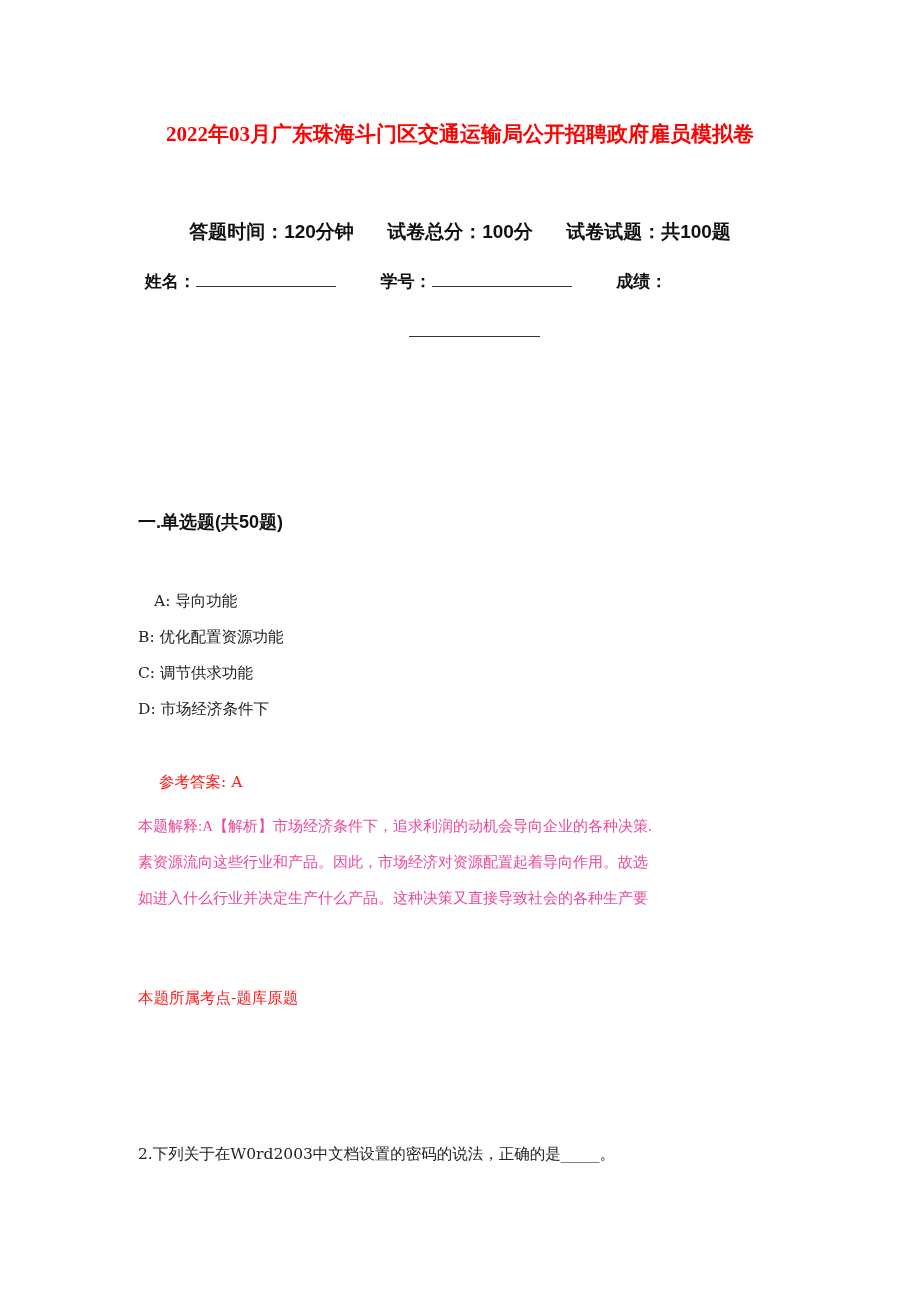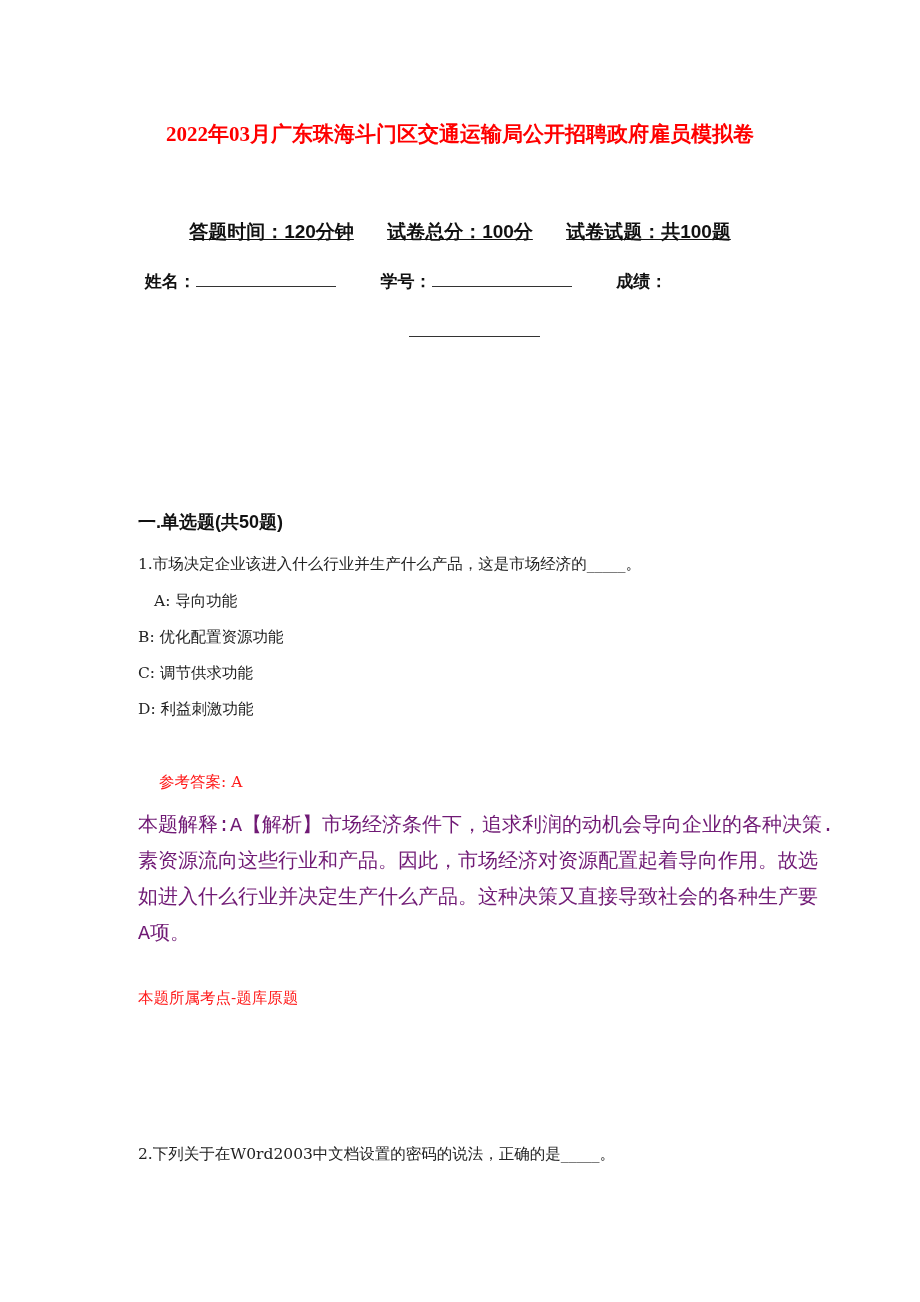--- a/index.html
+++ b/index.html
@@ -34,21 +34,21 @@
     .meta-row {
       position: absolute;
       left: 0; top: 219px;
       width: 920px;
       text-align: center;
       font-family: "Liberation Sans", "DejaVu Sans", sans-serif;
       font-weight: bold;
       font-size: 19px;
       color: #111111;
     }
-    .meta-row span.item { margin: 0 14px; text-decoration: underline; }
+    .meta-row span.item { margin: 0 14px; }
     .fields-row {
       position: absolute;
       left: 0; top: 270px;
       width: 812px;
       text-align: center;
       font-family: "Liberation Sans", "DejaVu Sans", sans-serif;
       font-weight: bold;
       font-size: 17px;
       color: #111111;
     }
@@ -82,24 +82,24 @@
       color: #222222;
       white-space: nowrap;
     }
     .red {
       color: #ff1a1a;
     }
     .explain {
       position: absolute;
       left: 138px; top: 808px;
       width: 640px;
-      font-family: Liberation Mono, monospace;
-      font-size: 20px;
+      font-family: Liberation Serif, serif;
+      font-size: 15px;
       line-height: 36px;
-      color: #701a75;
+      color: #ec4899;
     }
     .explain div { white-space: nowrap; }
   </style>
 </head>
 <body>
 
 <div class="page">
 
   <div class="title">2022年03月广东珠海斗门区交通运输局公开招聘政府雇员模拟卷</div>
 
@@ -117,32 +117,30 @@
       <span>学号：</span><span class="blank"></span>
     </span>
     <span class="field">
       <span>成绩：</span>
     </span>
   </div>
   <div class="score-blank"></div>
 
   <div class="section-heading">一.单选题(共50题)</div>
 
-  <div class="q-line" style="top:554px;">1.市场决定企业该进入什么行业并生产什么产品，这是市场经济的_____。</div>
   <div class="q-line" style="top:591px;margin-left:16px;">A: 导向功能</div>
   <div class="q-line" style="top:627px;">B: 优化配置资源功能</div>
   <div class="q-line" style="top:663px;">C: 调节供求功能</div>
-  <div class="q-line" style="top:699px;">D: 利益刺激功能</div>
+  <div class="q-line" style="top:699px;">D: 市场经济条件下</div>
 
   <div class="q-line red" style="top:772px;margin-left:21px;">参考答案: A</div>
 
   <div class="explain">
     <div>本题解释:A【解析】市场经济条件下，追求利润的动机会导向企业的各种决策.</div>
     <div>素资源流向这些行业和产品。因此，市场经济对资源配置起着导向作用。故选</div>
     <div>如进入什么行业并决定生产什么产品。这种决策又直接导致社会的各种生产要</div>
-    <div>A项。</div>
   </div>
 
   <div class="q-line red" style="top:988px;">本题所属考点-题库原题</div>
 
   <div class="q-line" style="top:1144px;">2.下列关于在W0rd2003中文档设置的密码的说法，正确的是_____。</div>
 
 </div>
 
 </body></html>

